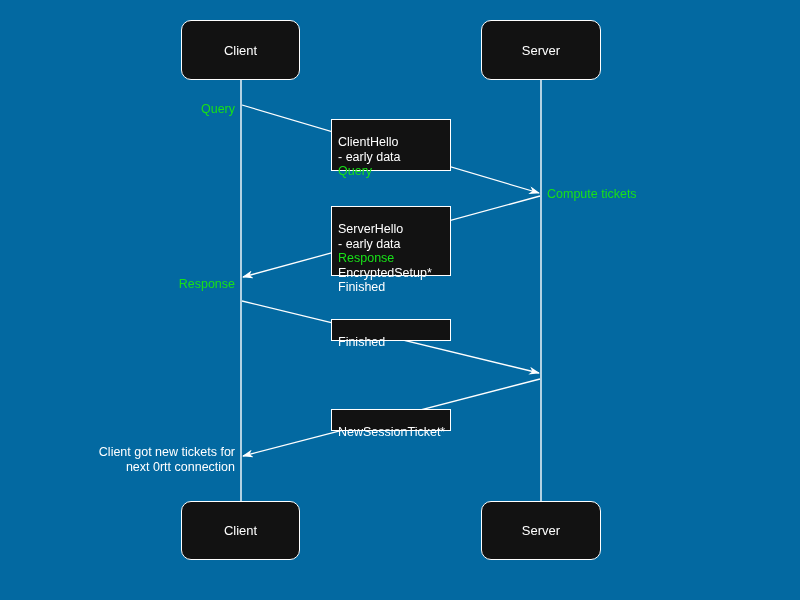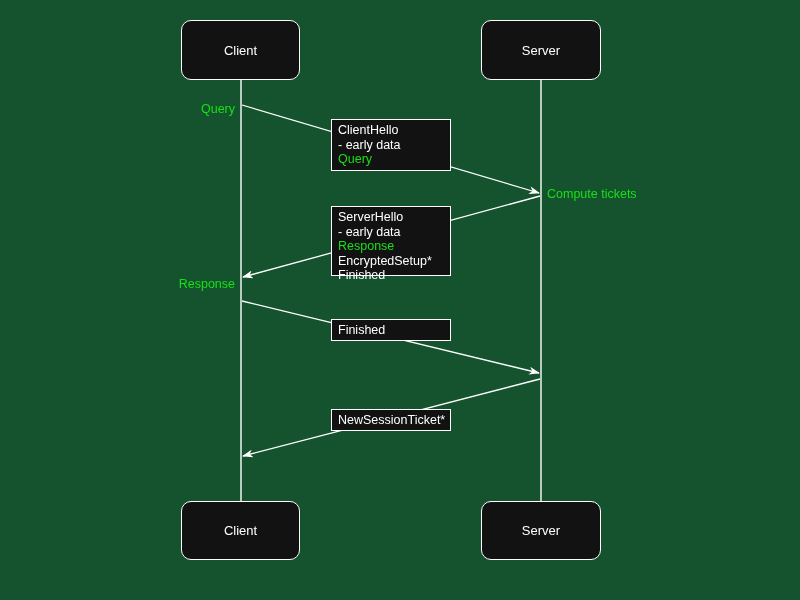--- a/index.html
+++ b/index.html
@@ -10,21 +10,21 @@
   body {
     width: 800px;
     height: 600px;
     overflow: hidden;
     font-family: "Liberation Sans", sans-serif;
   }
   #diagram-root {
     position: relative;
     width: 800px;
     height: 600px;
-    background: #14532d;
+    background: #0369a1;
   }
   svg.layer {
     position: absolute;
     left: 0;
     top: 0;
     width: 800px;
     height: 600px;
   }
   .actor-box {
     position: absolute;
@@ -40,21 +40,21 @@
     box-sizing: border-box;
   }
   .msg-box {
     position: absolute;
     border: 1.3px solid #ffffff;
     background: #121212;
     color: #ffffff;
     font-size: 12.5px;
     line-height: 14.6px;
     font-family: "Liberation Sans", sans-serif;
-    padding: 3px 5px 3px 6px;
+    padding: 15px 5px 3px 6px;
     box-sizing: border-box;
     white-space: nowrap;
   }
   .msg-line.green { color: #18e018; }
   .side-label {
     position: absolute;
     font-size: 12.5px;
     line-height: 14.6px;
     font-family: "Liberation Sans", sans-serif;
     white-space: nowrap;
@@ -129,15 +129,17 @@
 
   <div class="side-label green" style="left:547px; top:187px;">
     <span>Compute tickets</span>
   </div>
 
   <div class="side-label green right-align" style="left:110px; top:277px; width:125px;">
     <span>Response</span>
   </div>
 
   <div class="side-label white right-align" style="left:60px; top:445px; width:175px;">
+    <div>Client got new tickets for</div>
+    <div>next 0rtt connection</div>
   </div>
 
 </div>
 
 </body></html>

